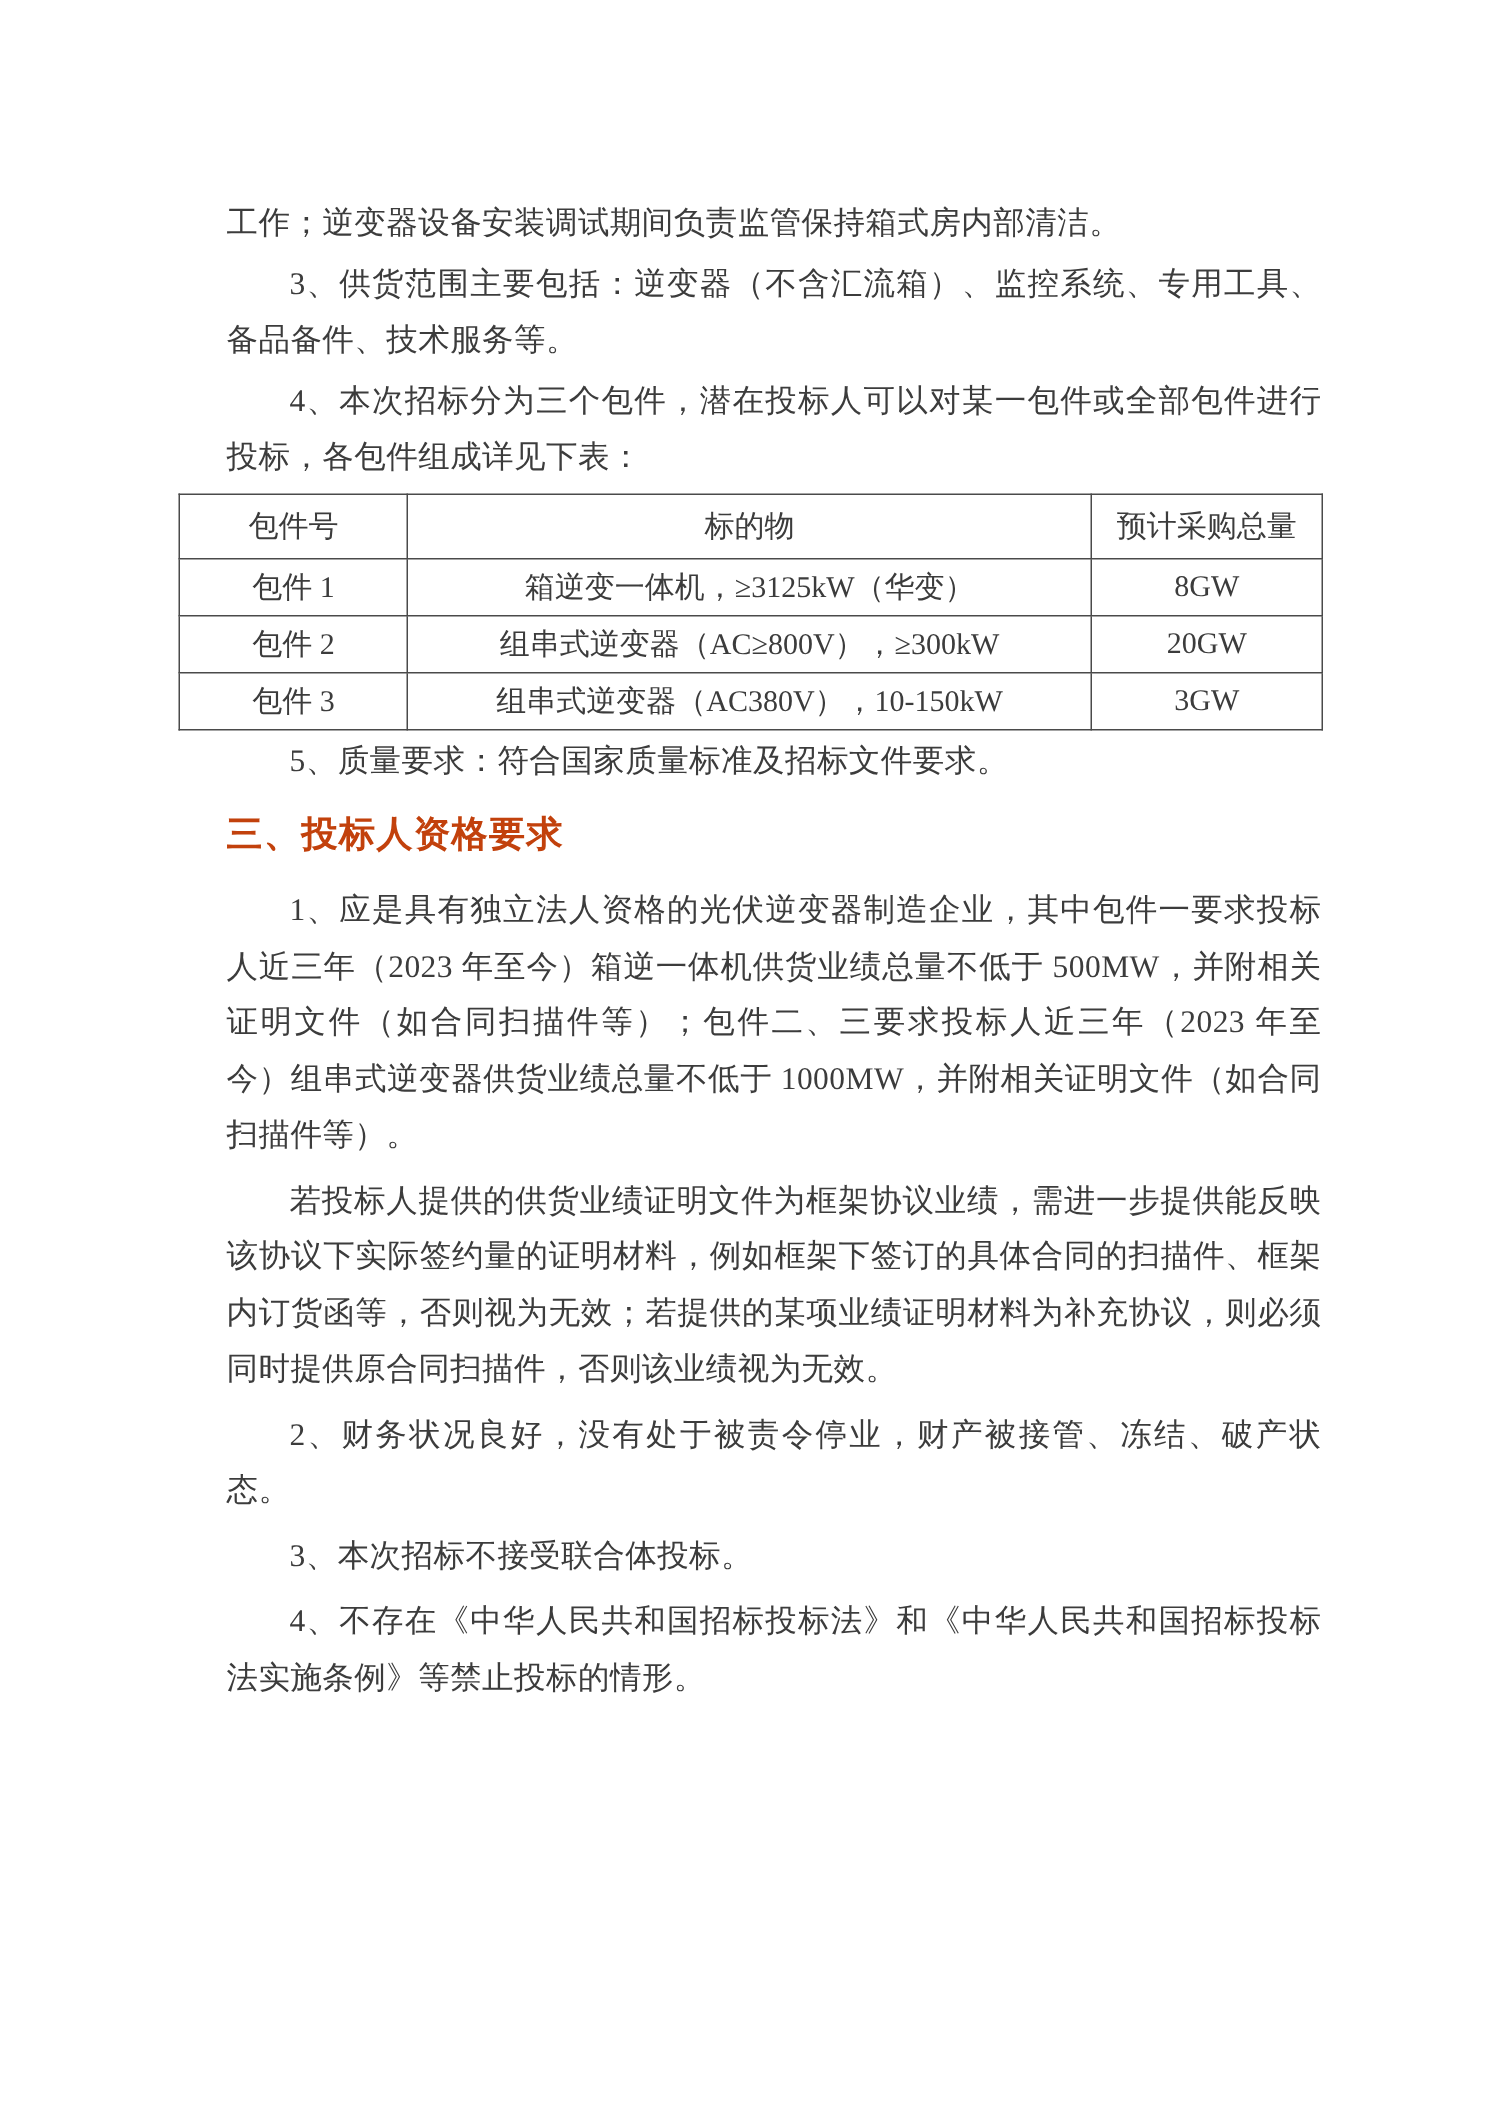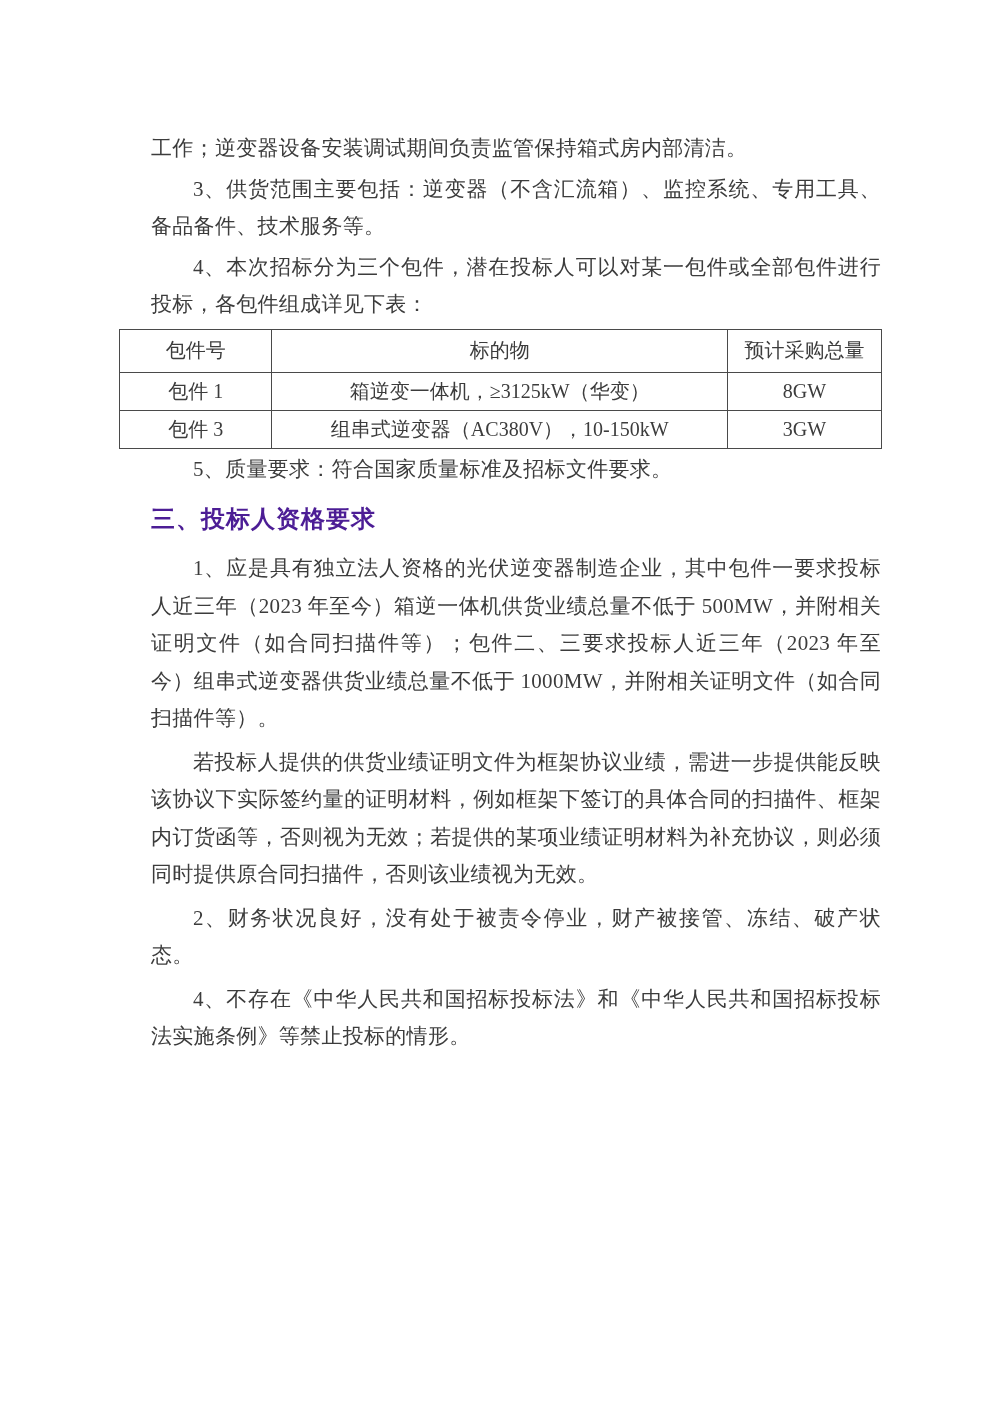--- a/index.html
+++ b/index.html
@@ -45,21 +45,21 @@
     color: #3c3c3c;
     padding: 0 4px;
   }
   .pkg-table th { height: 42px; }
   .pkg-table td { height: 37px; }
   .section-heading {
     font-family: "Liberation Sans", "DejaVu Sans", sans-serif;
     font-weight: bold;
     font-size: 24px;
     line-height: 32px;
-    color: #4c1d95;
+    color: #c2410c;
     letter-spacing: 1px;
     margin: 15px 0 15px 0;
   }
 </style>
 </head>
 <body>
 
 <div class="page">
   <div class="content">
 
@@ -80,30 +80,36 @@
           <th>预计采购总量</th>
         </tr>
       </thead>
       <tbody>
         <tr>
           <td>包件 1</td>
           <td>箱逆变一体机，≥3125kW（华变）</td>
           <td>8GW</td>
         </tr>
         <tr>
+          <td>包件 2</td>
+          <td>组串式逆变器（AC≥800V），≥300kW</td>
+          <td>20GW</td>
+        </tr>
+        <tr>
           <td>包件 3</td>
           <td>组串式逆变器（AC380V），10-150kW</td>
           <td>3GW</td>
         </tr>
       </tbody>
     </table>
 
     <p class="para">5、质量要求：符合国家质量标准及招标文件要求。</p>
 
     <h2 class="section-heading">三、投标人资格要求</h2>
 
     <p class="para section-para">1、应是具有独立法人资格的光伏逆变器制造企业，其中包件一要求投标人近三年（2023 年至今）箱逆一体机供货业绩总量不低于 500MW，并附相关证明文件（如合同扫描件等）；包件二、三要求投标人近三年（2023 年至今）组串式逆变器供货业绩总量不低于 1000MW，并附相关证明文件（如合同扫描件等）。</p>
     <p class="para section-para">若投标人提供的供货业绩证明文件为框架协议业绩，需进一步提供能反映该协议下实际签约量的证明材料，例如框架下签订的具体合同的扫描件、框架内订货函等，否则视为无效；若提供的某项业绩证明材料为补充协议，则必须同时提供原合同扫描件，否则该业绩视为无效。</p>
     <p class="para section-para">2、财务状况良好，没有处于被责令停业，财产被接管、冻结、破产状态。</p>
+    <p class="para section-para">3、本次招标不接受联合体投标。</p>
     <p class="para section-para">4、不存在《中华人民共和国招标投标法》和《中华人民共和国招标投标法实施条例》等禁止投标的情形。</p>
 
   </div>
 </div>
 
 </body></html>

